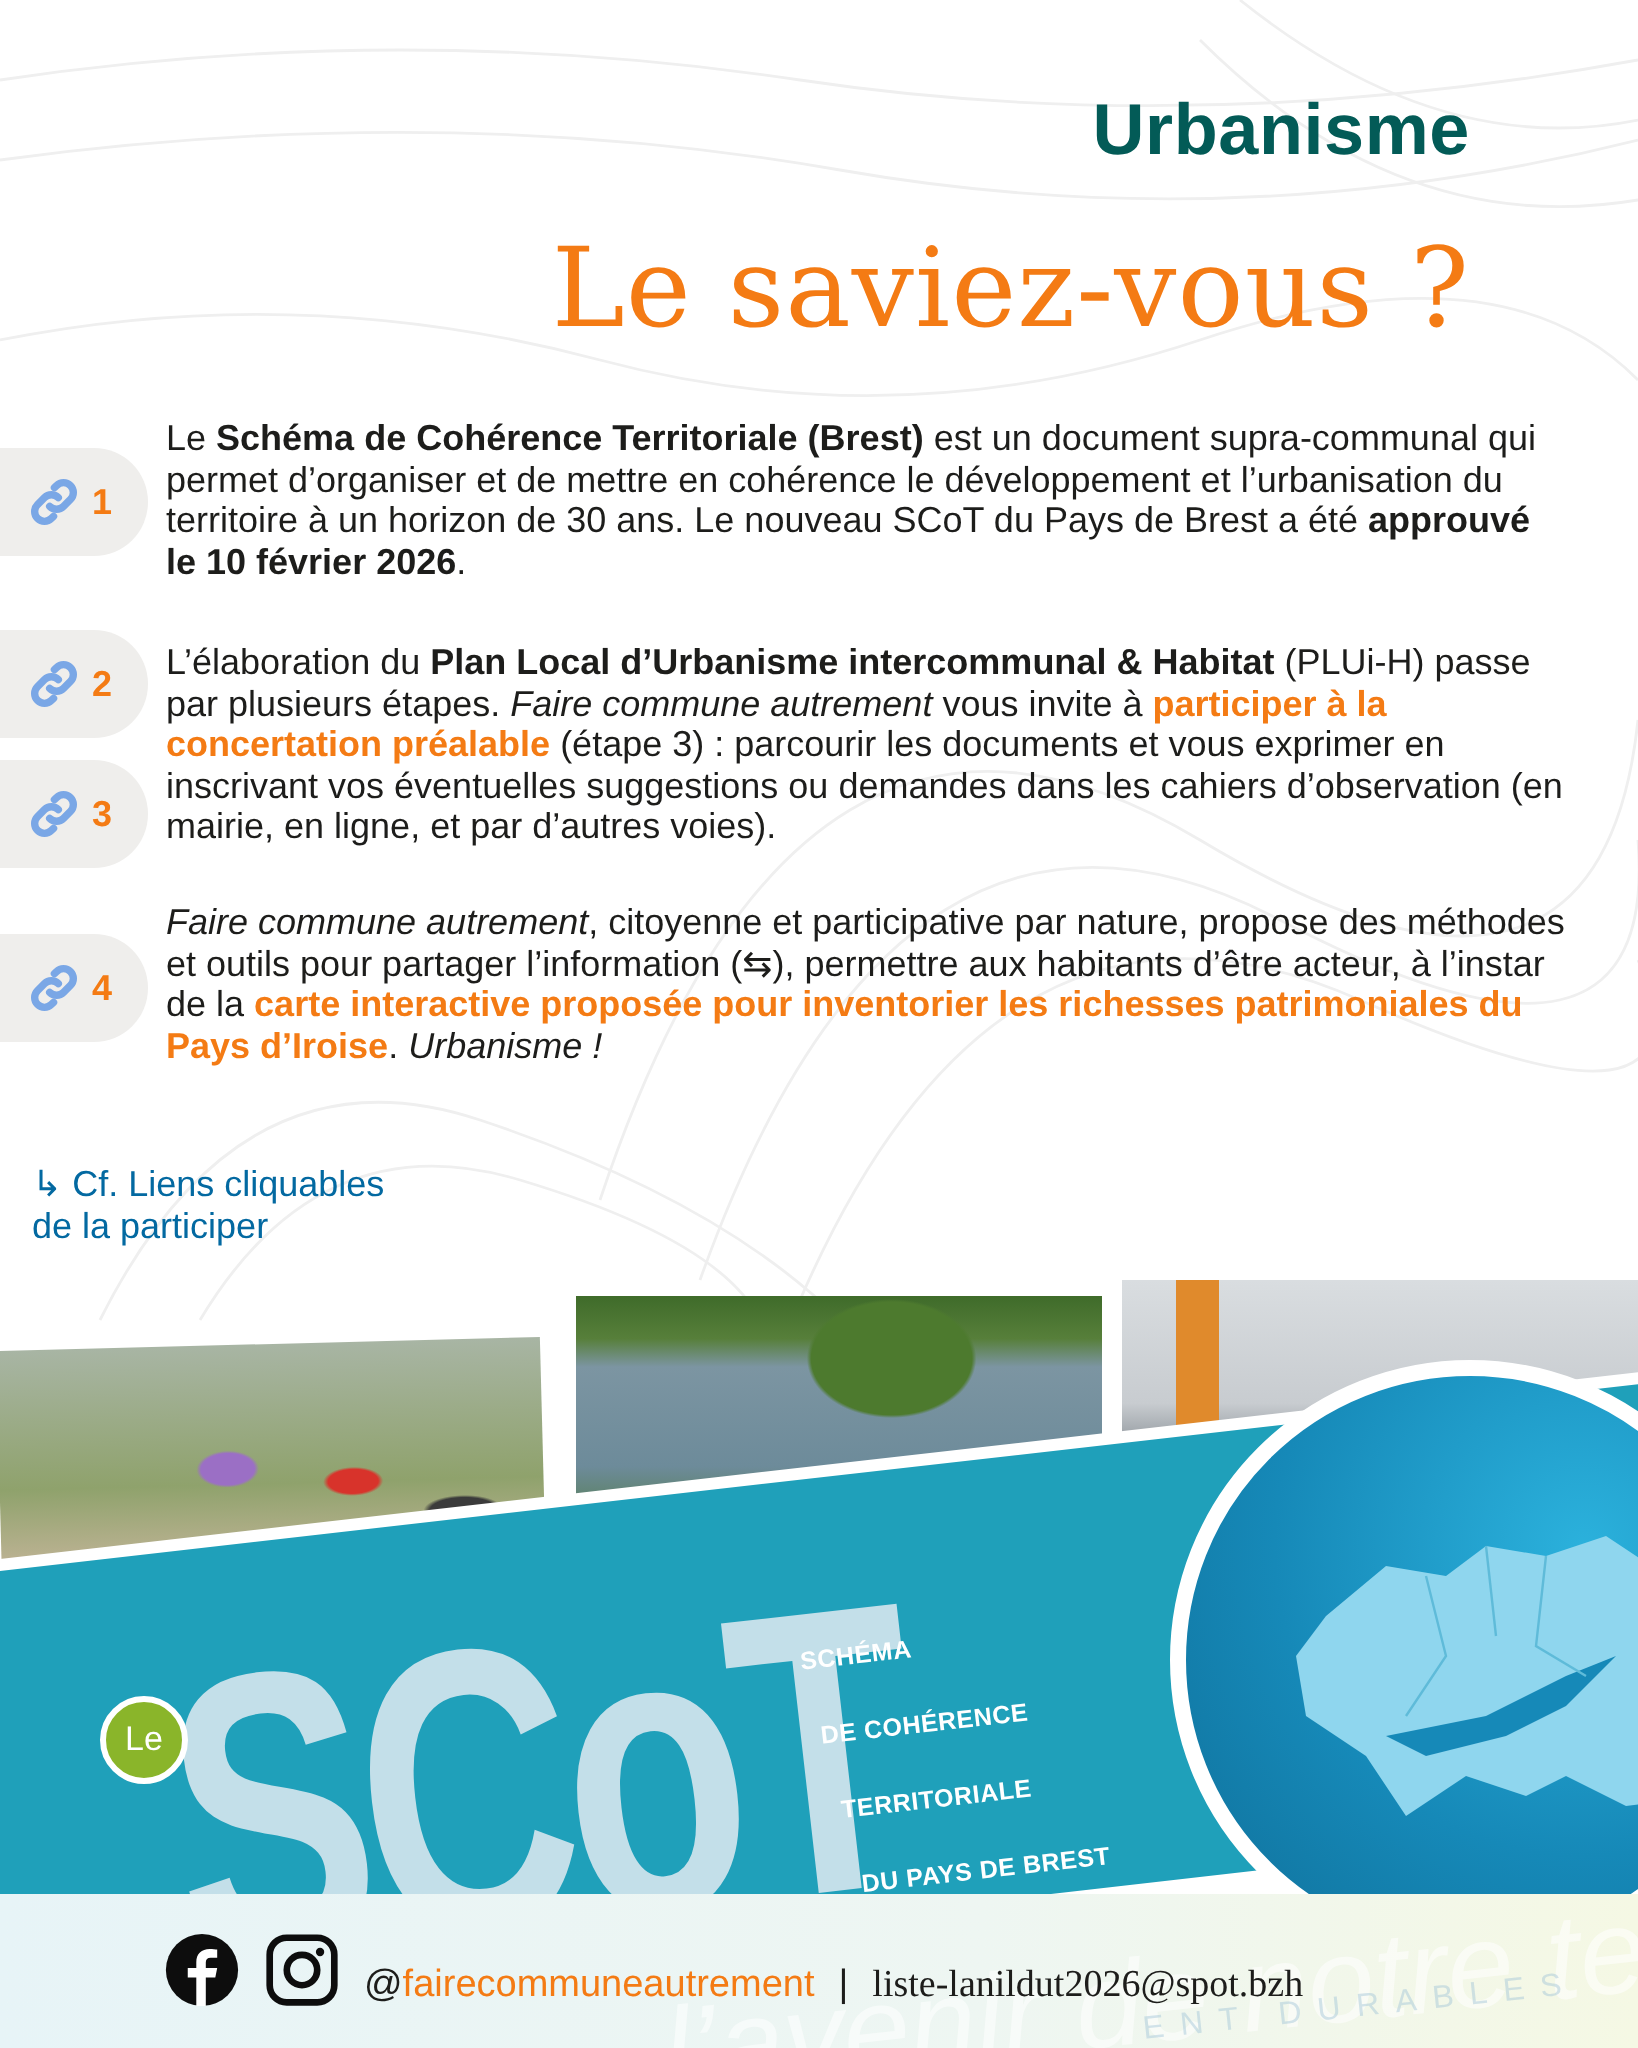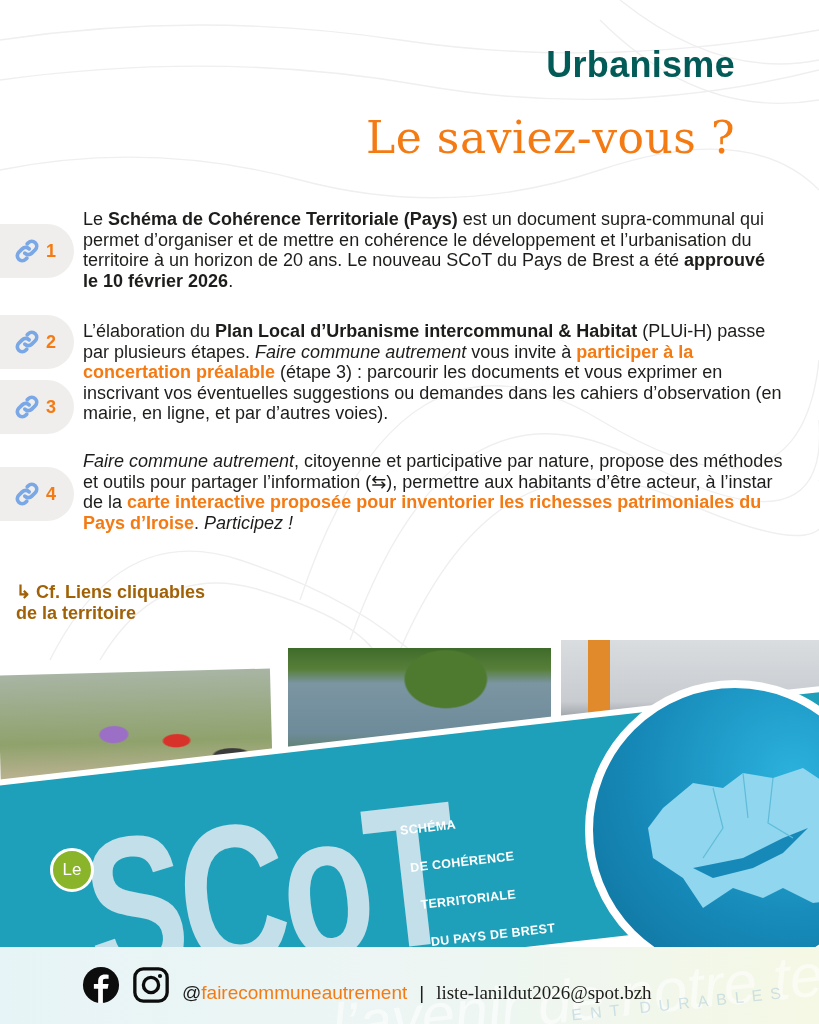--- a/index.html
+++ b/index.html
@@ -15,41 +15,41 @@
     }
     .header-cat {
       position: absolute; right: 84px; top: 44px;
       font-family: "Liberation Sans", sans-serif;
       font-weight: 700; font-size: 36px; color: #035b57;
       letter-spacing: 0.3px; z-index: 2; text-align: right;
     }
     .header-title {
       position: absolute; right: 84px; top: 112px;
       font-family: "DejaVu Serif", serif;
-      font-weight: 400; font-size: 44px; color: #f47b14;
+      font-weight: 400; font-size: 55px; color: #f47b14;
       z-index: 2; letter-spacing: 0.5px;
     }
     .tab {
       position: absolute; left: 0; width: 74px; height: 54px;
       background: #efeeec; border-radius: 0 27px 27px 0;
       display: flex; align-items: center; justify-content: flex-start;
       padding-left: 14px; gap: 6px; z-index: 2; cursor: pointer;
     }
     .tab svg { width: 26px; height: 26px; }
     .tab .num { font-weight: 700; font-size: 18px; color: #f47b14; }
     .para {
       position: absolute; left: 83px; width: 700px; z-index: 2;
       font-size: 18px; line-height: 20.5px; color: #1d1d1b;
     }
     .para b { font-weight: 700; }
     .para i { }
     .para .orange { color: #f47b14; font-weight: 700; }
     .note-left {
       position: absolute; left: 16px; top: 582px; z-index: 2;
-      font-size: 18px; line-height: 21px; color: #a16207; font-weight: bold;
+      font-size: 18px; line-height: 21px; color: #0369a1;
     }
     .note-right {
       position: absolute; right: 37px; top: 561px; z-index: 2;
       text-align: right; font-size: 18px; line-height: 21px; color: #1d1d1b;
     }
     
     .collage { position: absolute; left: 0; top: 640px; width: 819px; height: 320px; z-index: 1; overflow: hidden; }
     .teal-band {
       position: absolute; left: -40px; top: 150px; width: 900px; height: 220px;
       background: #1fa0ba; transform: rotate(-6.5deg); transform-origin: left top;
@@ -180,29 +180,29 @@
 <div class="tab" style="top:467px">
   <svg viewBox="0 0 24 24">
       <g fill="none" stroke="#7aa7e6" stroke-width="3.4" stroke-linecap="round">
         <path d="M10 14a4.5 4.5 0 0 0 6.4 0l3.2-3.2a4.5 4.5 0 0 0-6.4-6.4l-1 1"></path>
         <path d="M14 10a4.5 4.5 0 0 0-6.4 0l-3.2 3.2a4.5 4.5 0 0 0 6.4 6.4l1-1"></path>
       </g>
     </svg>
   <span class="num">4</span>
 </div>
 
-<p class="para" style="top:209px"><span>Le </span><b>Schéma de Cohérence Territoriale (Pays)</b><span> est un document supra-communal qui permet d’organiser et de mettre en cohérence le développement et l’urbanisation du territoire à un horizon de 20 ans. Le nouveau SCoT du Pays de Brest a été </span><b>approuvé le 10 février 2026</b><span>.</span></p>
+<p class="para" style="top:209px"><span>Le </span><b>Schéma de Cohérence Territoriale (Brest)</b><span> est un document supra-communal qui permet d’organiser et de mettre en cohérence le développement et l’urbanisation du territoire à un horizon de 30 ans. Le nouveau SCoT du Pays de Brest a été </span><b>approuvé le 10 février 2026</b><span>.</span></p>
 
 <p class="para" style="top:321px"><span>L’élaboration du </span><b>Plan Local d’Urbanisme intercommunal &amp; Habitat</b><span> (PLUi-H) passe par plusieurs étapes. </span><i>Faire commune autrement</i><span> vous invite à </span><span class="orange">participer à la concertation préalable</span><span> (étape 3) : parcourir les documents et vous exprimer en inscrivant vos éventuelles suggestions ou demandes dans les cahiers d’observation (en mairie, en ligne, et par d’autres voies).</span></p>
 
-<p class="para" style="top:451px"><i>Faire commune autrement</i><span>, citoyenne et participative par nature, propose des méthodes et outils pour partager l’information (⇆), permettre aux habitants d’être acteur, à l’instar de la </span><span class="orange">carte interactive proposée pour inventorier les richesses patrimoniales du Pays d’Iroise</span><span>. </span><i>Participez !</i></p>
+<p class="para" style="top:451px"><i>Faire commune autrement</i><span>, citoyenne et participative par nature, propose des méthodes et outils pour partager l’information (⇆), permettre aux habitants d’être acteur, à l’instar de la </span><span class="orange">carte interactive proposée pour inventorier les richesses patrimoniales du Pays d’Iroise</span><span>. </span><i>Urbanisme !</i></p>
 
 <div class="note-left">
   <div>↳ Cf. Liens cliquables</div>
-  <div>de la territoire</div>
+  <div>de la participer</div>
 </div>
 <div class="note-right">
 </div>
 
 <div class="collage">
   <div class="photo-people"></div>
   <div class="photo-lake"></div>
   <div class="photo-port"></div>
   <div class="white-stripe"></div>
   <div class="teal-band"></div>

